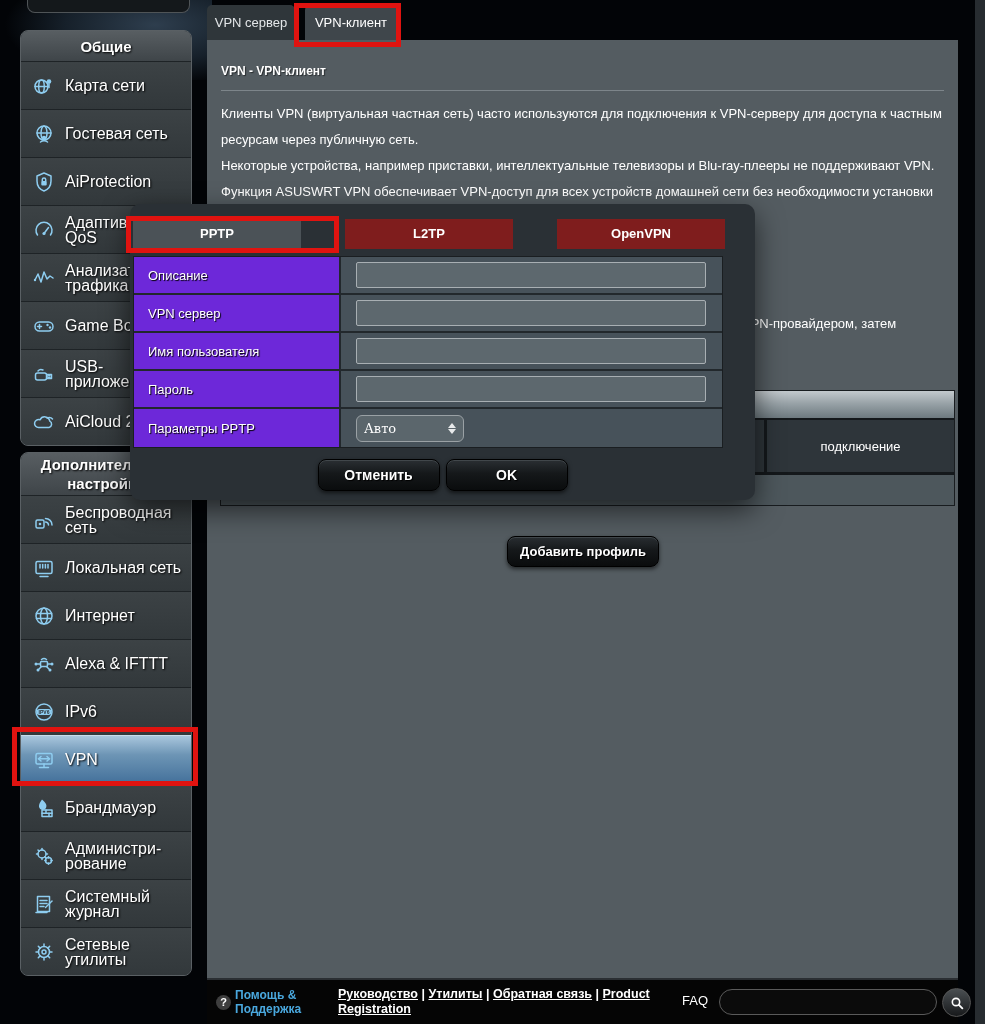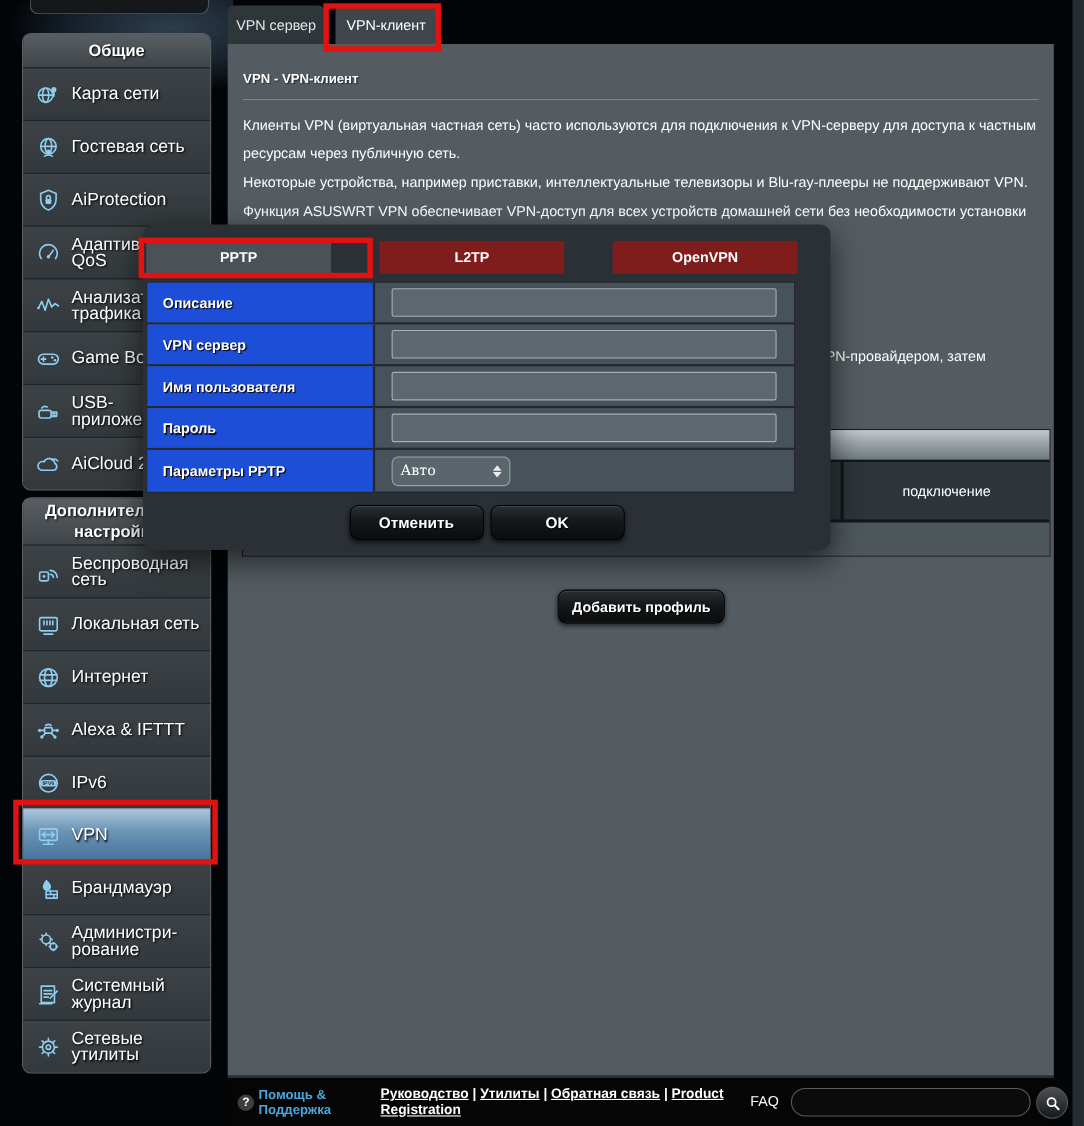--- a/index.html
+++ b/index.html
@@ -64,21 +64,21 @@
   
   .modal{position:absolute;left:130px;top:204px;width:625px;height:296px;background:#2a3035;
     border-radius:10px;box-shadow:0 10px 28px rgba(0,0,0,.6);z-index:30;}
   .modal-tabs{position:absolute;left:3px;top:15px;width:592px;display:flex;gap:4px;}
   .modal-tab{flex:1;height:30px;line-height:30px;text-align:center;font-size:13px;font-weight:bold;color:#fff;cursor:pointer;}
   .modal-tab.active{background:#4b5257;}
   .modal-tab.dark{background:#7f1d1d;margin-left:40px;}
   .modal-table{position:absolute;left:3px;top:52px;width:590px;border:1px solid #1a1e21;background:#47525a;}
   .m-row{display:flex;height:38px;border-bottom:2px solid #22282c;}
   .m-row:last-child{border-bottom:none;}
-  .m-label{width:207px;background:#1d4ed8;color:#fff;font-weight:bold;font-size:13px;
+  .m-label{width:207px;background:#6d28d9;color:#fff;font-weight:normal;font-size:13px;
     display:flex;align-items:center;padding-left:14px;border-right:2px solid #22282c;text-shadow:1px 1px 1px #000;}
   .m-field{flex:1;display:flex;align-items:center;padding-left:15px;}
   .m-field input{width:350px;height:26px;background:#5d686e;border:1px solid #a8afb3;border-radius:2px;
     color:#fff;font-size:13px;padding:0 6px;font-family:"Liberation Sans",sans-serif;}
   .m-select{width:108px;height:27px;background:#5b666c;border:1px solid #9aa1a5;border-radius:6px;
     display:flex;align-items:center;justify-content:space-between;padding:0 7px;cursor:pointer;gap:48px;}
   .m-select .val{font-family:"DejaVu Serif",serif;font-size:13px;color:#fff;}
   .arrows{display:flex;flex-direction:column;gap:1px;align-items:center;}
   .tri-up{width:0;height:0;border-left:4px solid transparent;border-right:4px solid transparent;border-bottom:5px solid #e8eaeb;}
   .tri-down{width:0;height:0;border-left:4px solid transparent;border-right:4px solid transparent;border-top:5px solid #e8eaeb;}
@@ -90,21 +90,21 @@
   .red-box.tab{left:294px;top:3px;width:107px;height:44px;}
   .red-box.pptp{left:126px;top:216px;width:213px;height:37px;}
   .red-box.vpn{left:12px;top:727px;width:186px;height:59px;}
 
   
   .footer{position:absolute;left:207px;top:978px;width:751px;height:46px;background:#050505;
     border-top:2px solid #2b2f33;z-index:2;}
   .help-badge{position:absolute;left:9px;top:15px;width:15px;height:15px;border-radius:50%;background:#3e3e3e;
     color:#fff;font-size:11px;font-weight:bold;text-align:center;line-height:15px;}
   .help-text{position:absolute;left:28px;top:8px;font-size:12px;font-weight:bold;color:#4aa8de;line-height:14px;}
-  .flinks{position:absolute;left:139px;top:7px;width:338px;font-size:12.5px;font-weight:bold;color:#fff;line-height:15px;}
+  .flinks{position:absolute;left:131px;top:7px;width:338px;font-size:12.5px;font-weight:bold;color:#fff;line-height:15px;}
   .flinks .flink{text-decoration:underline;cursor:pointer;}
   .flinks .fsep{text-decoration:none;}
   .faq-label{position:absolute;left:475px;top:13px;font-size:13px;color:#fff;}
   .faq-input{position:absolute;left:512px;top:9px;width:218px;height:26px;border-radius:13px;
     border:1px solid #5a5a5a;background:#0b0b0b;color:#fff;padding:0 12px;font-size:12px;
     font-family:"Liberation Sans",sans-serif;}
   .faq-btn{position:absolute;left:735px;top:8px;width:29px;height:29px;border-radius:50%;
     background:linear-gradient(180deg,#4a4f52 0%,#17191b 100%);border:1px solid #555;cursor:pointer;
     display:flex;align-items:center;justify-content:center;padding:0;}
 

